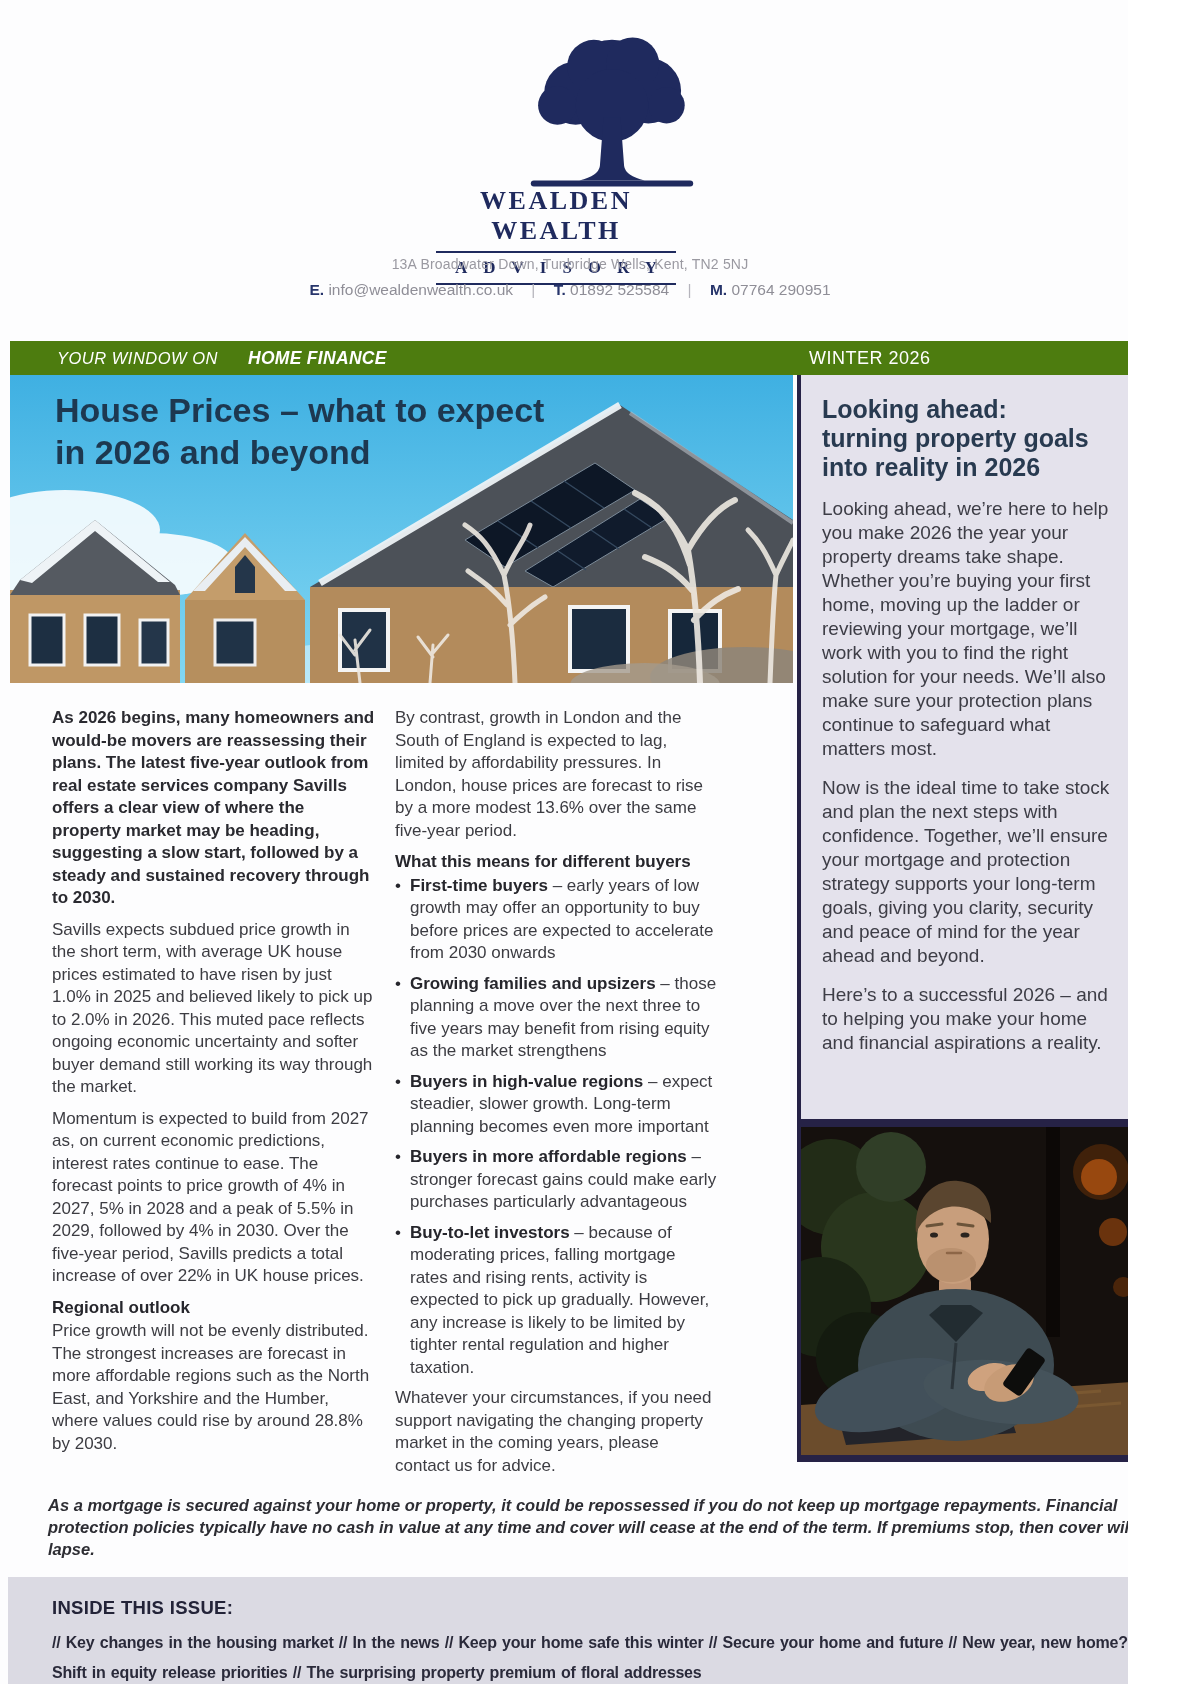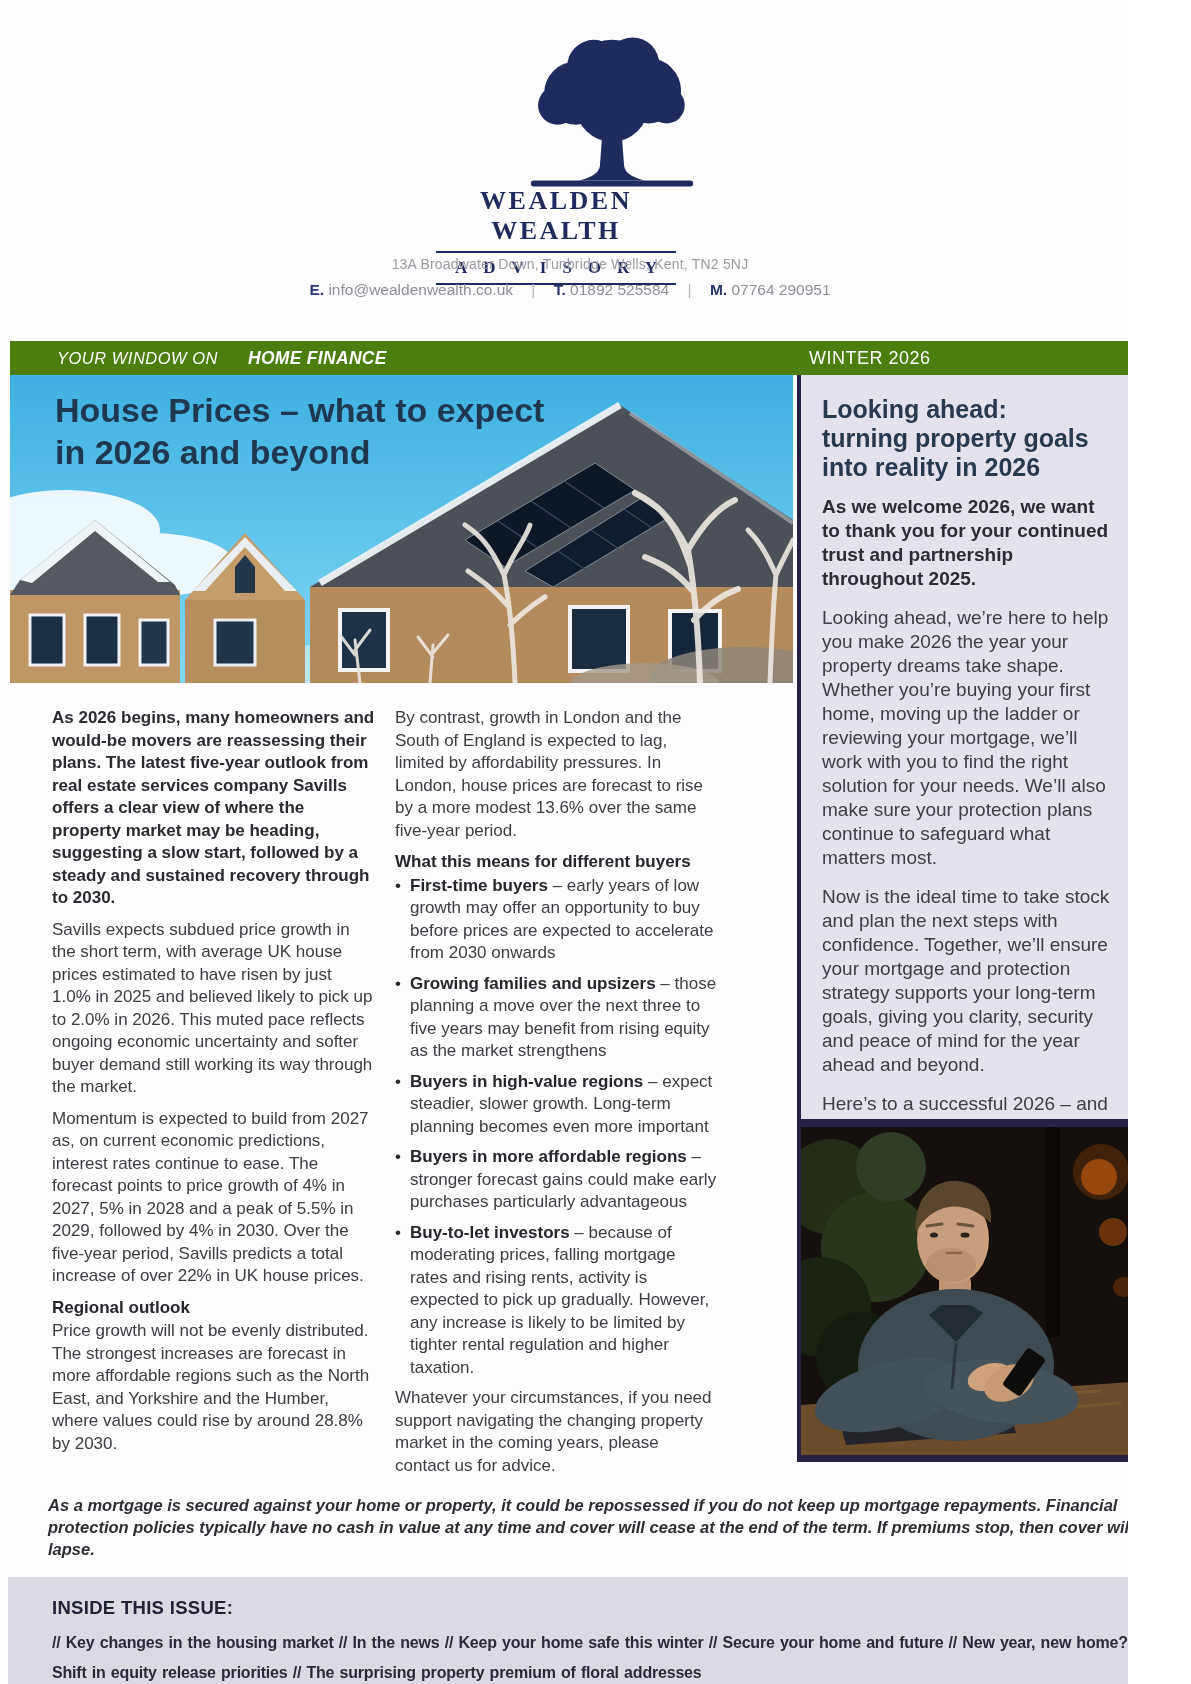--- a/index.html
+++ b/index.html
@@ -167,21 +167,20 @@
       <div>in 2026 and beyond</div>
     </div>
   </div>
 
   <div class="sidebar-box">
     <div class="sb-title">
       <div>Looking ahead:</div>
       <div>turning property goals</div>
       <div>into reality in 2026</div>
     </div>
-    <div class="sb-intro">As we welcome 2026, we want to thank you for your continued trust and partnership throughout 2025.</div>
     <div class="sb-p">Looking ahead, we’re here to help you make 2026 the year your property dreams take shape. Whether you’re buying your first home, moving up the ladder or reviewing your mortgage, we’ll work with you to find the right solution for your needs. We’ll also make sure your protection plans continue to safeguard what matters most.</div>
     <div class="sb-p">Now is the ideal time to take stock and plan the next steps with confidence. Together, we’ll ensure your mortgage and protection strategy supports your long-term goals, giving you clarity, security and peace of mind for the year ahead and beyond.</div>
     <div class="sb-p">Here’s to a successful 2026 – and to helping you make your home and financial aspirations a reality.</div>
   </div>
 
   <div class="sidebar-photo">
     <svg viewBox="0 0 331 328" preserveAspectRatio="none">
       <rect width="331" height="328" fill="#15100d"></rect>
       <g opacity="0.9">
         <circle cx="30" cy="60" r="48" fill="#243019"></circle>

